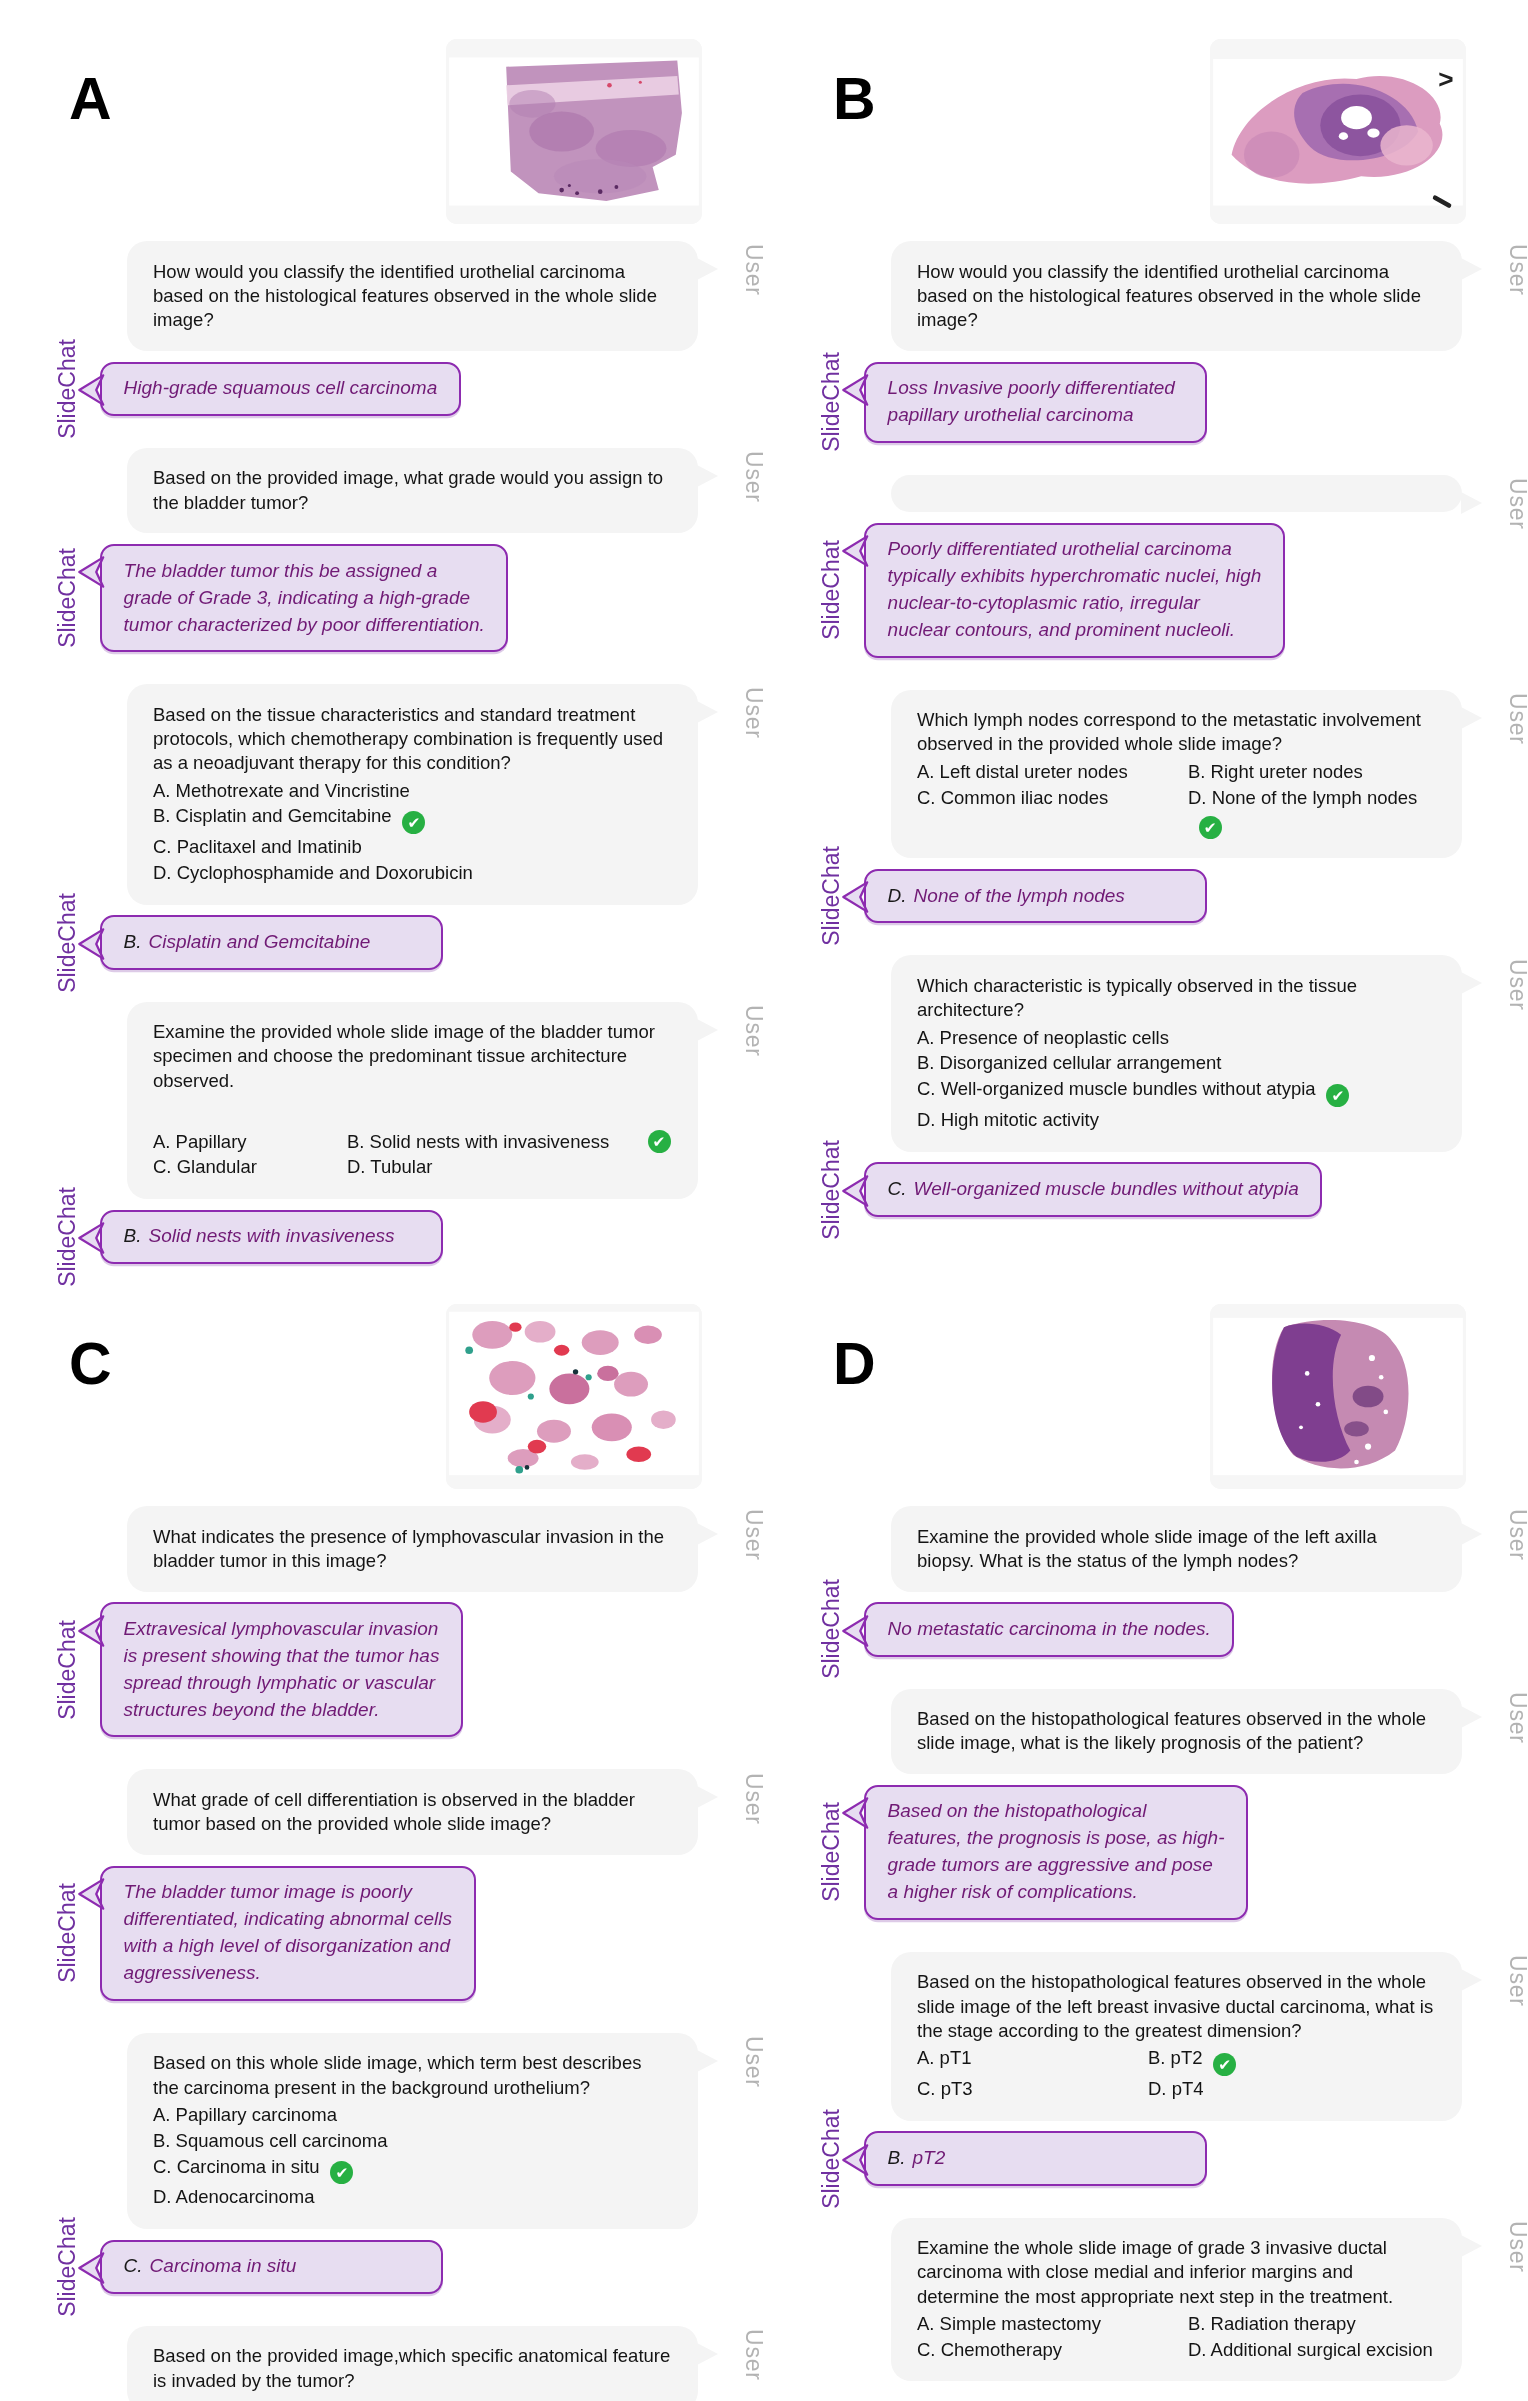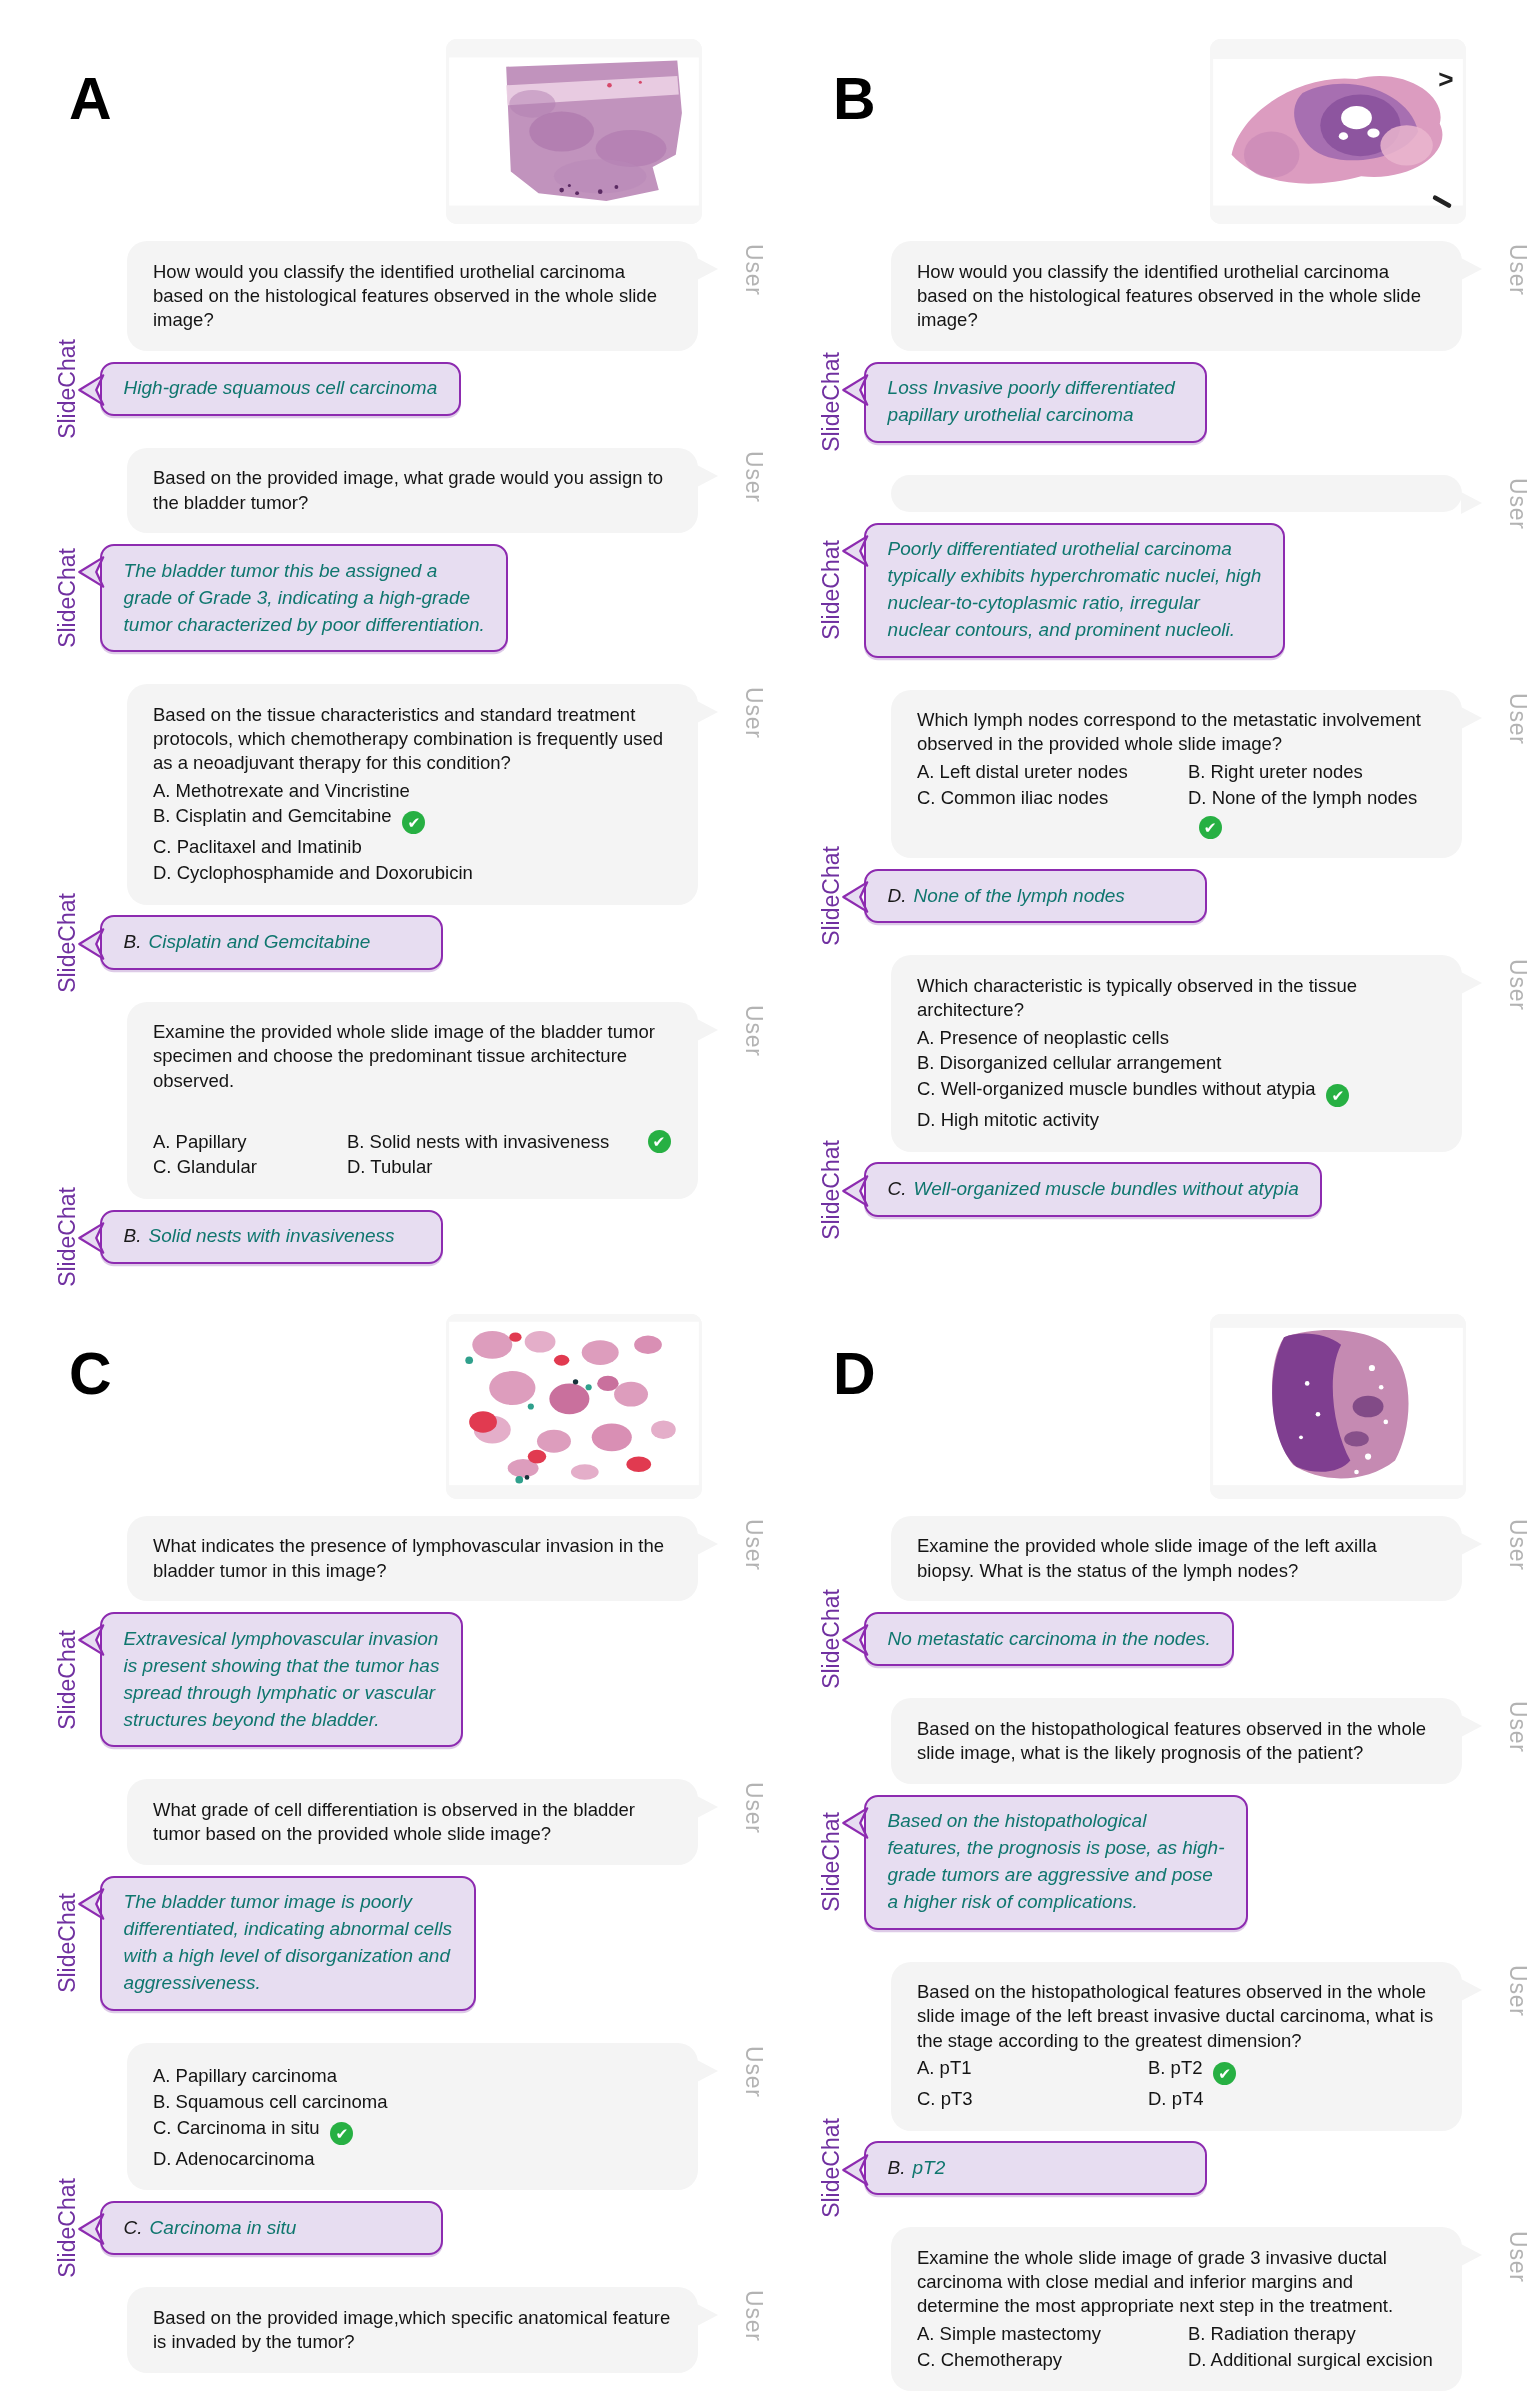--- a/index.html
+++ b/index.html
@@ -31,21 +31,21 @@
           border-left:21.6px solid #f4f4f4;}
   .u-label{position:absolute;left:613px;top:3.1px;writing-mode:vertical-rl;
            font-size:23px;color:#b3b3b3;letter-spacing:0.8px;}
   
   .b-row{position:relative;margin-top:10.8px;margin-left:60px;width:max-content;}
   .b-bubble{position:relative;background:#e7ddf1;border:2.7px solid #8d2bb0;border-radius:14px;
             padding:11.6px 21.6px;font-style:italic;font-size:19px;line-height:1.42;
             min-width:343px;max-width:485px;width:max-content;box-sizing:border-box;
             box-shadow:0 2.3px 0 rgba(120,48,160,0.25);}
   .a-prefix{color:#1a1a1a;padding-right:7px;}
-  .a-text,.a-line{color:#0f766e;}
+  .a-text,.a-line{color:#701a75;}
   .b-tail{position:absolute;left:-25px;top:9.2px;}
   .b-label{position:absolute;left:-46px;top:50%;transform:translateY(-50%) rotate(180deg);
            writing-mode:vertical-rl;font-size:23px;color:#7030a0;}
   
   .check{display:inline-block;width:23px;height:23px;border-radius:50%;background:#27b043;
          color:#fff;font-style:normal;font-weight:bold;font-size:15.4px;line-height:23px;
          text-align:center;vertical-align:-5.4px;margin-left:10.8px;}
   .check.abs{position:absolute;right:1.5px;top:0.8px;margin-left:0;}
 </style>
 </head>
@@ -357,20 +357,21 @@
           <div class="a-line">differentiated, indicating abnormal cells</div>
           <div class="a-line">with a high level of disorganization and</div>
           <div class="a-line">aggressiveness.</div>
         </div>
       </div>
     </div>
 
     <div class="exchange">
       <div class="u-row">
         <div class="u-bubble">
+          <div class="q-text">Based on this whole slide image, which term best describes the carcinoma present in the background urothelium?</div>
           <div class="options">
             <div class="opt"><span>A. Papillary carcinoma</span></div>
             <div class="opt"><span>B. Squamous cell carcinoma</span></div>
             <div class="opt"><span>C. Carcinoma in situ</span><span class="check">✔</span></div>
             <div class="opt"><span>D. Adenocarcinoma</span></div>
           </div>
           <span class="u-tail"></span>
         </div>
         <div class="u-label">User</div>
       </div>

